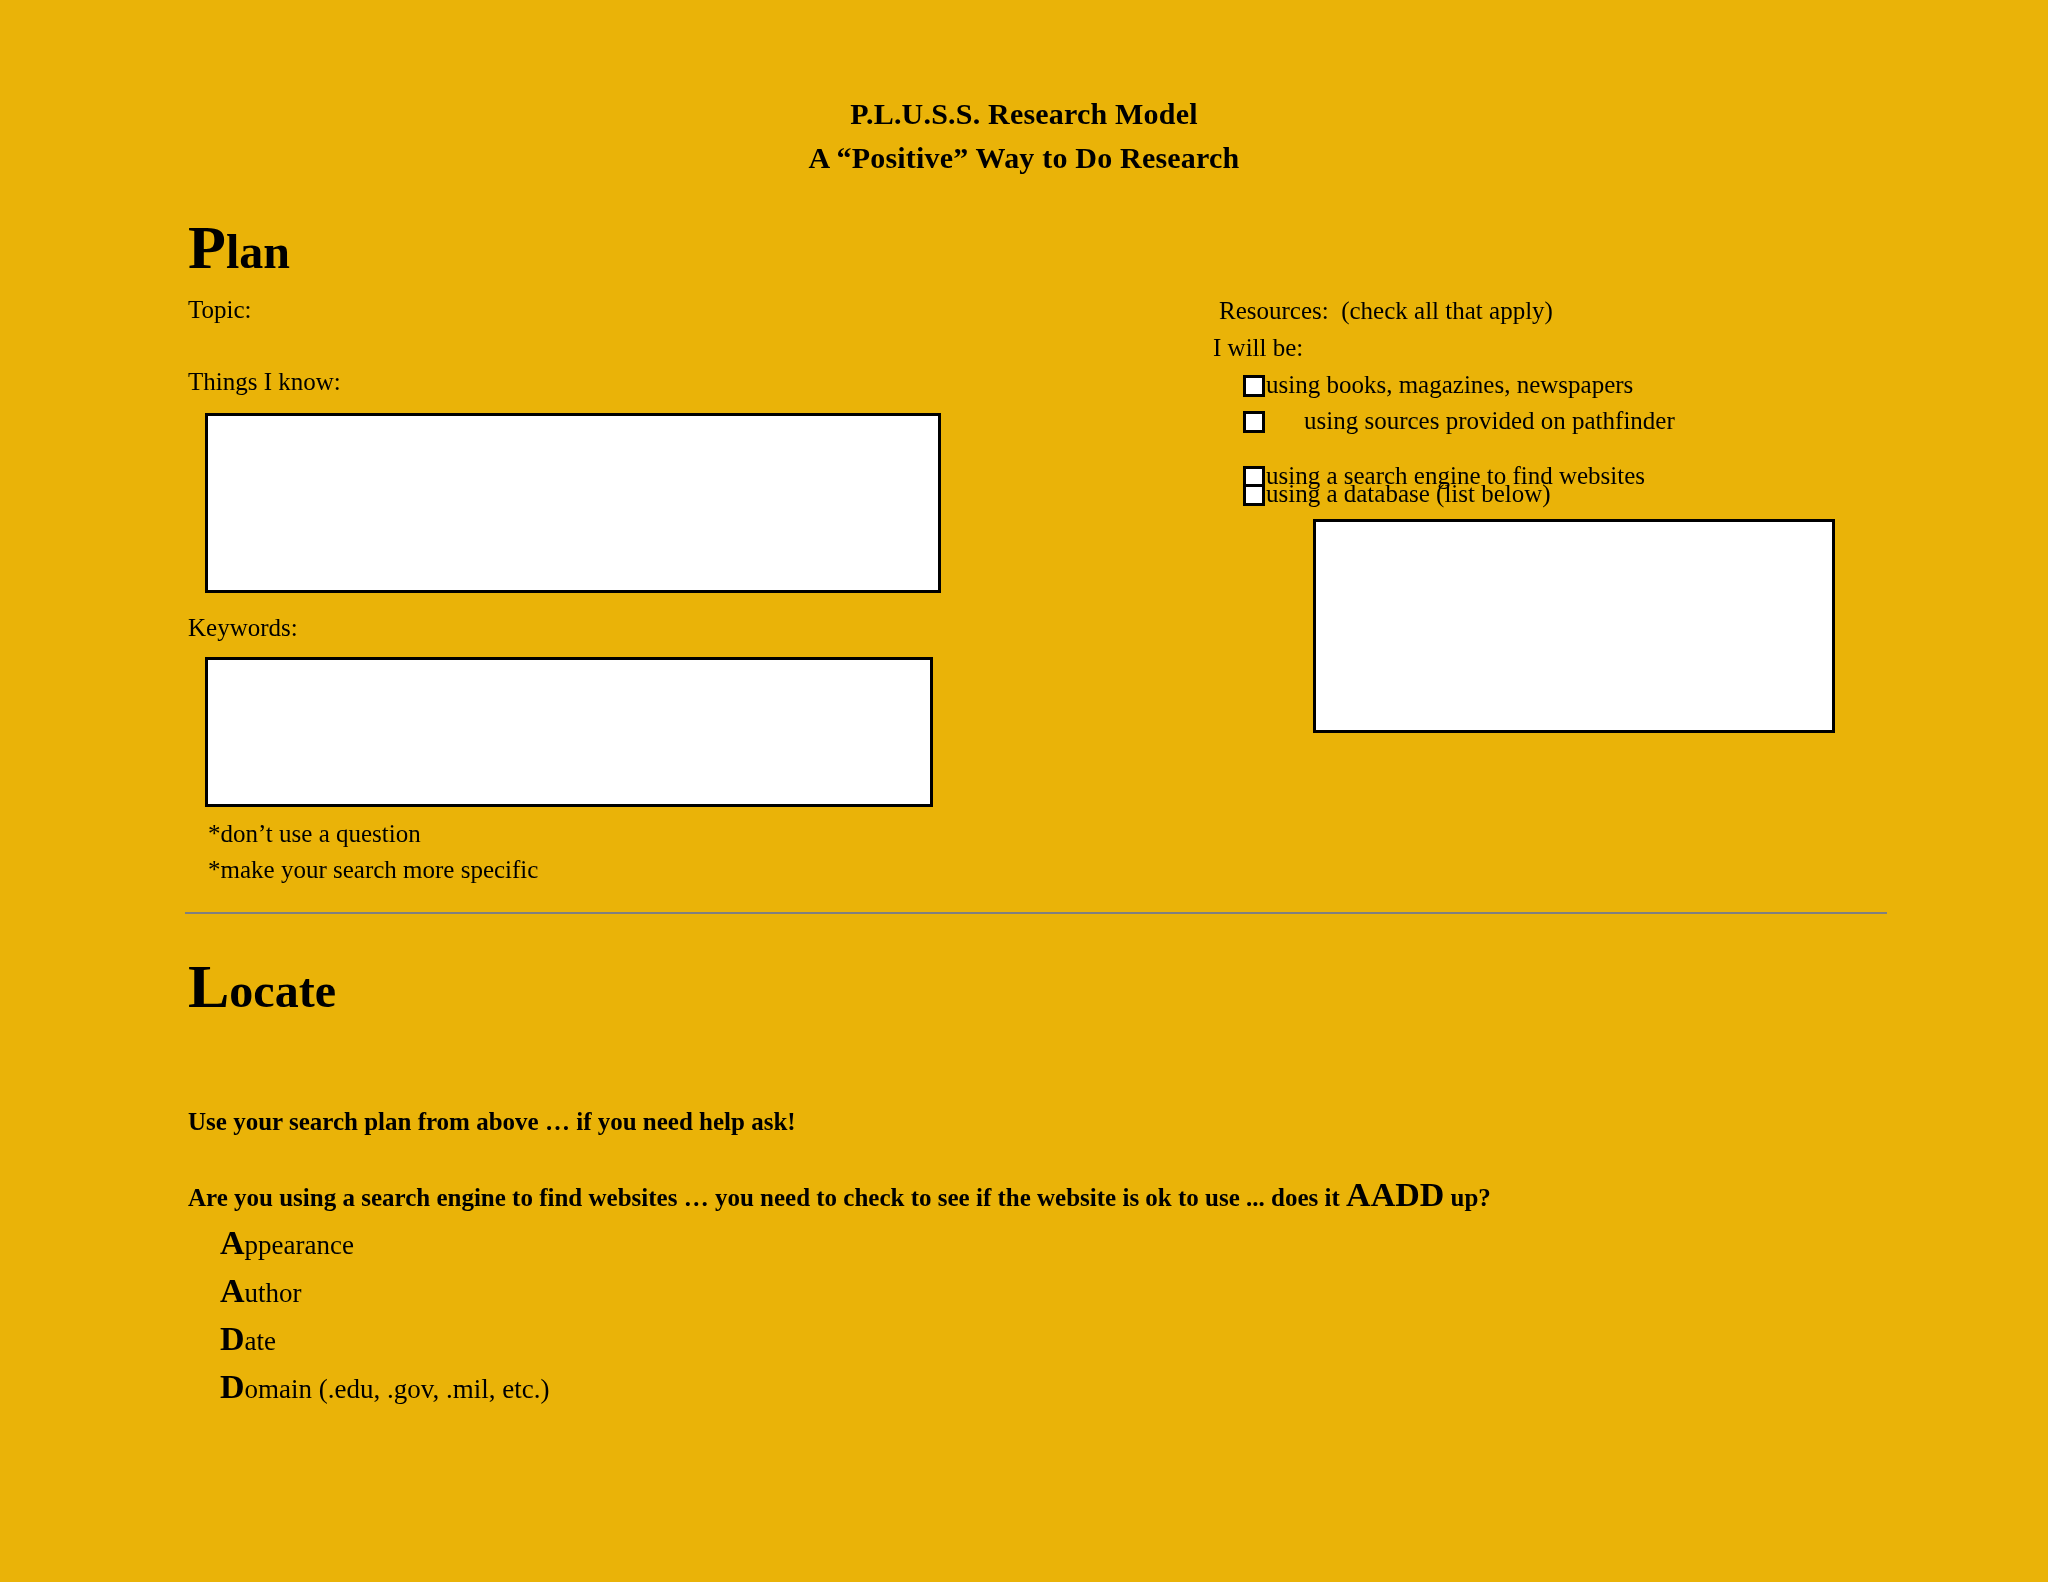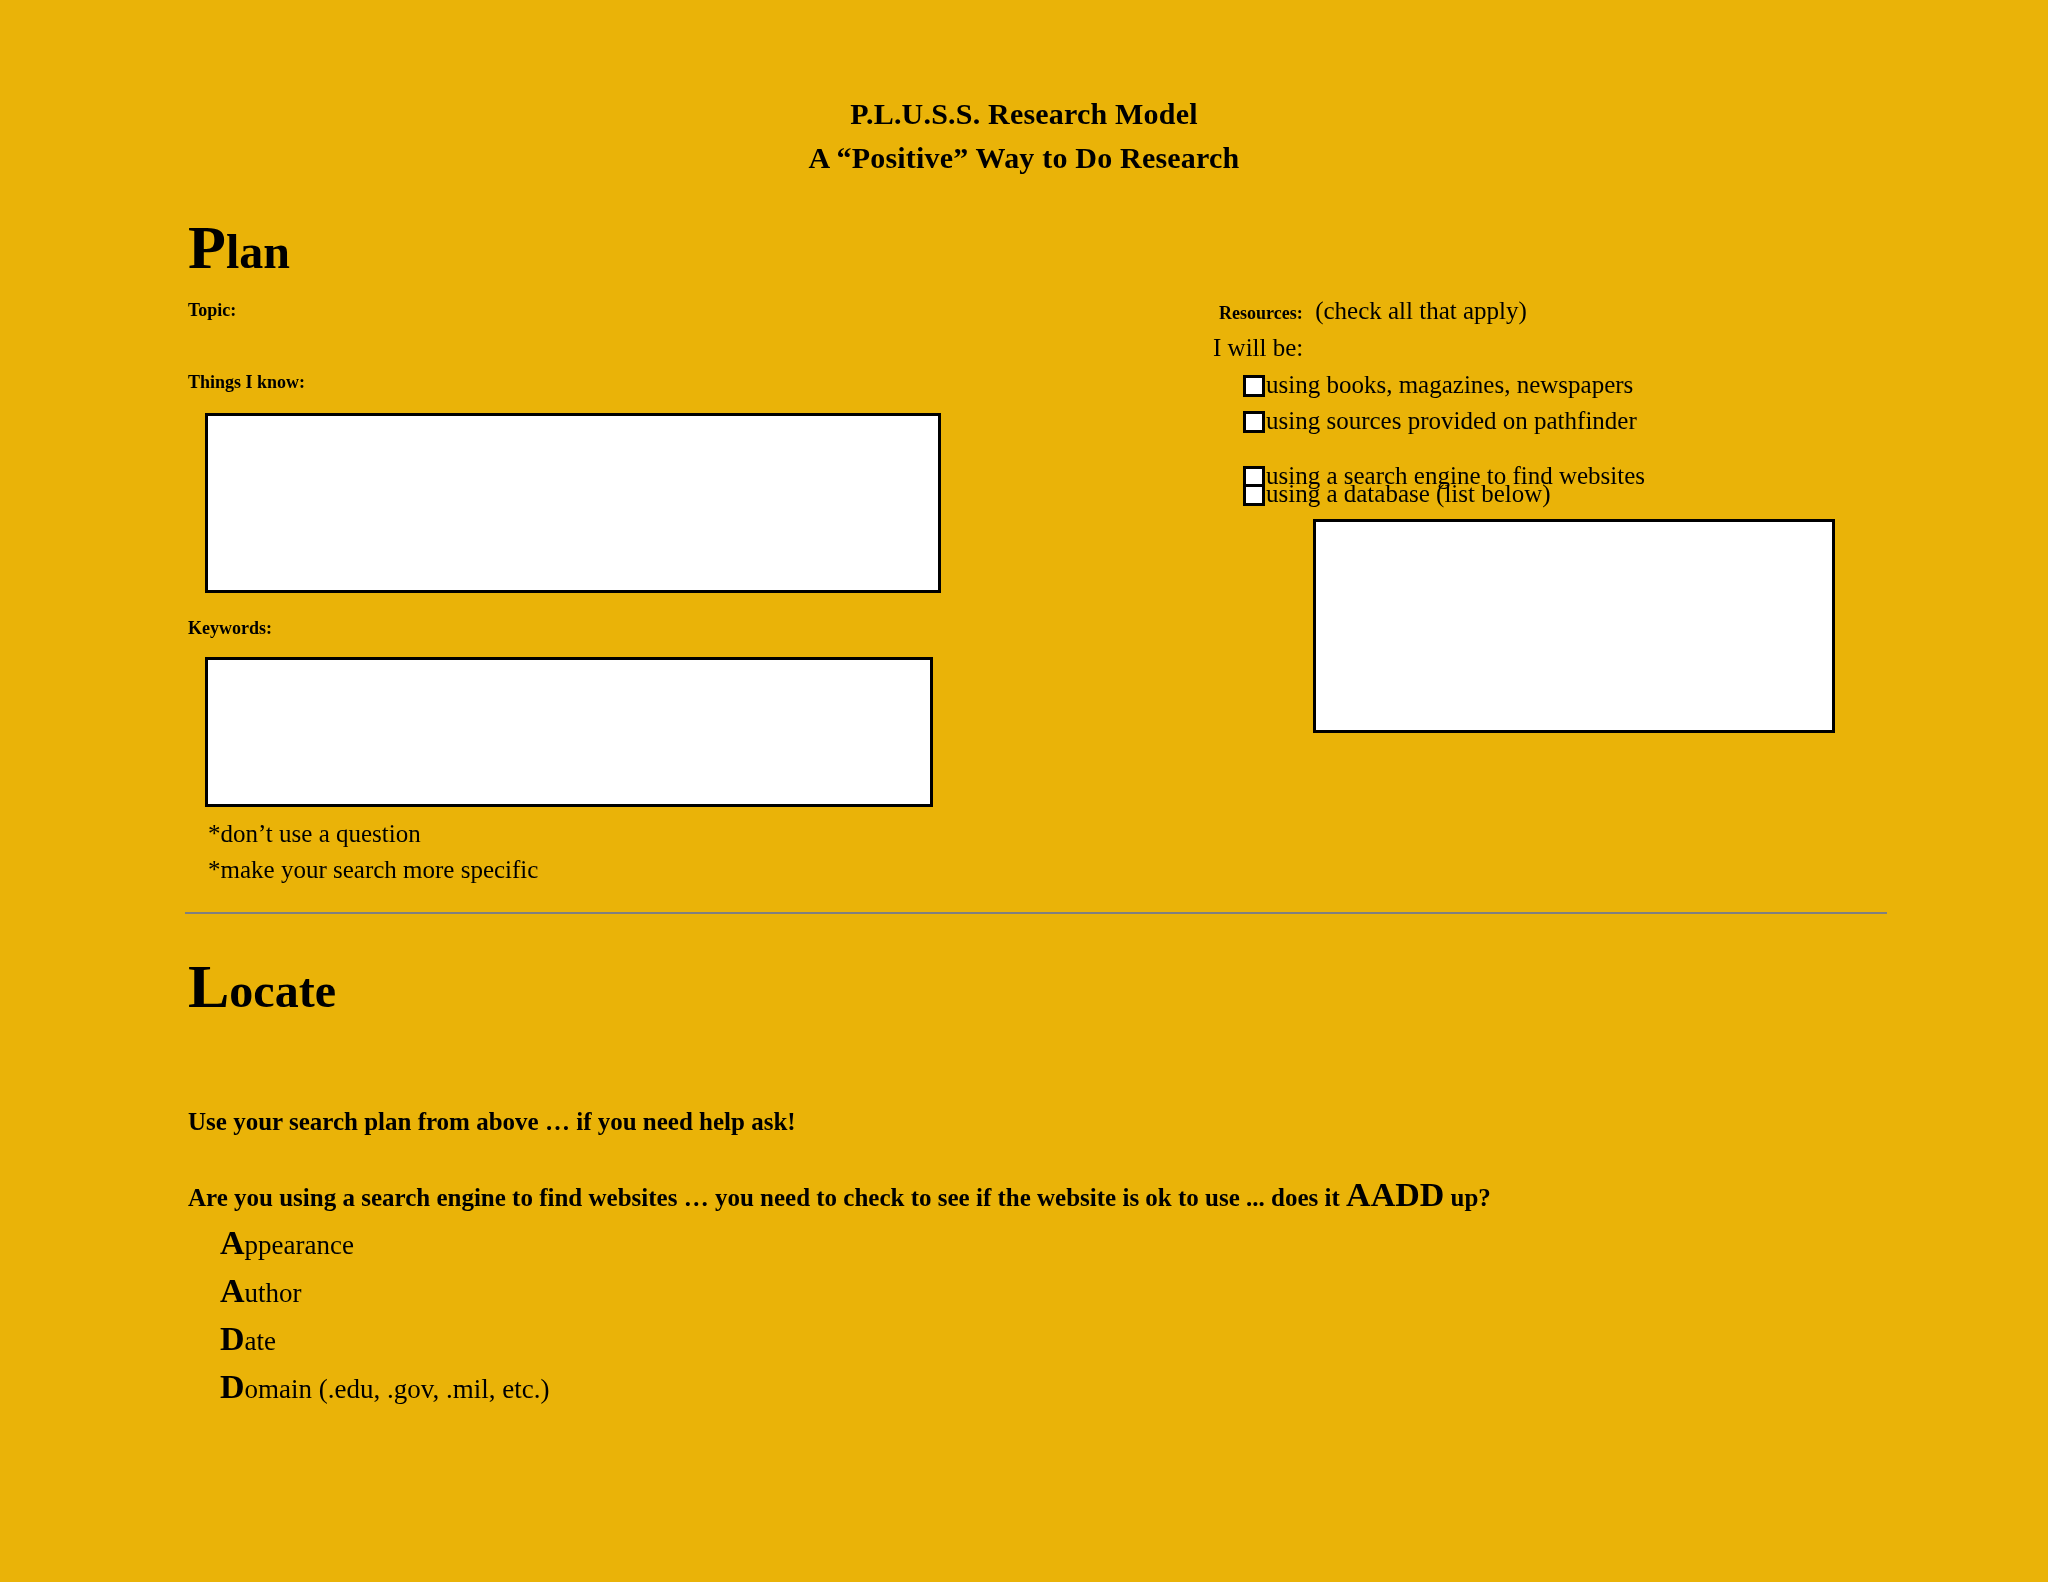--- a/index.html
+++ b/index.html
@@ -51,22 +51,22 @@
     line-height: 62px;
     vertical-align: baseline;
   }
 
   
   .abs {
     position: absolute;
     white-space: nowrap;
   }
   .lbl-bold {
-    font-weight: bold;
-    font-size: 18px;
+    font-weight: normal;
+    font-size: 25px;
     line-height: 28px;
   }
   .txt-reg {
     font-weight: normal;
     font-size: 25px;
     line-height: 28px;
   }
   .note {
     font-weight: normal;
     font-size: 25px;
@@ -169,21 +169,21 @@
 
   <div class="abs" style="left:1219px; top:297px;">
     <span class="lbl-bold">Resources:</span><span class="txt-reg">&nbsp;&nbsp;</span><span class="txt-reg">(check all that apply)</span>
   </div>
   <div class="abs txt-reg" style="left:1213px; top:334px;">I will be:</div>
 
   <div class="check-row" style="left:1243px; top:370px;">
     <span class="checkbox"></span>
     <span>using books, magazines, newspapers</span>
   </div>
-  <div class="check-row" style="left:1243px; top:406px;">
+  <div class="check-row" style="left:1243px; top:406px;gap:38px;">
     <span class="checkbox"></span>
     <span>using sources provided on pathfinder</span>
   </div>
   <div class="check-row" style="left:1243px; top:461px;">
     <span class="checkbox"></span>
     <span>using a search engine to find websites</span>
   </div>
   <div class="check-row" style="left:1243px; top:479px;">
     <span class="checkbox"></span>
     <span>using a database (list below)</span>

